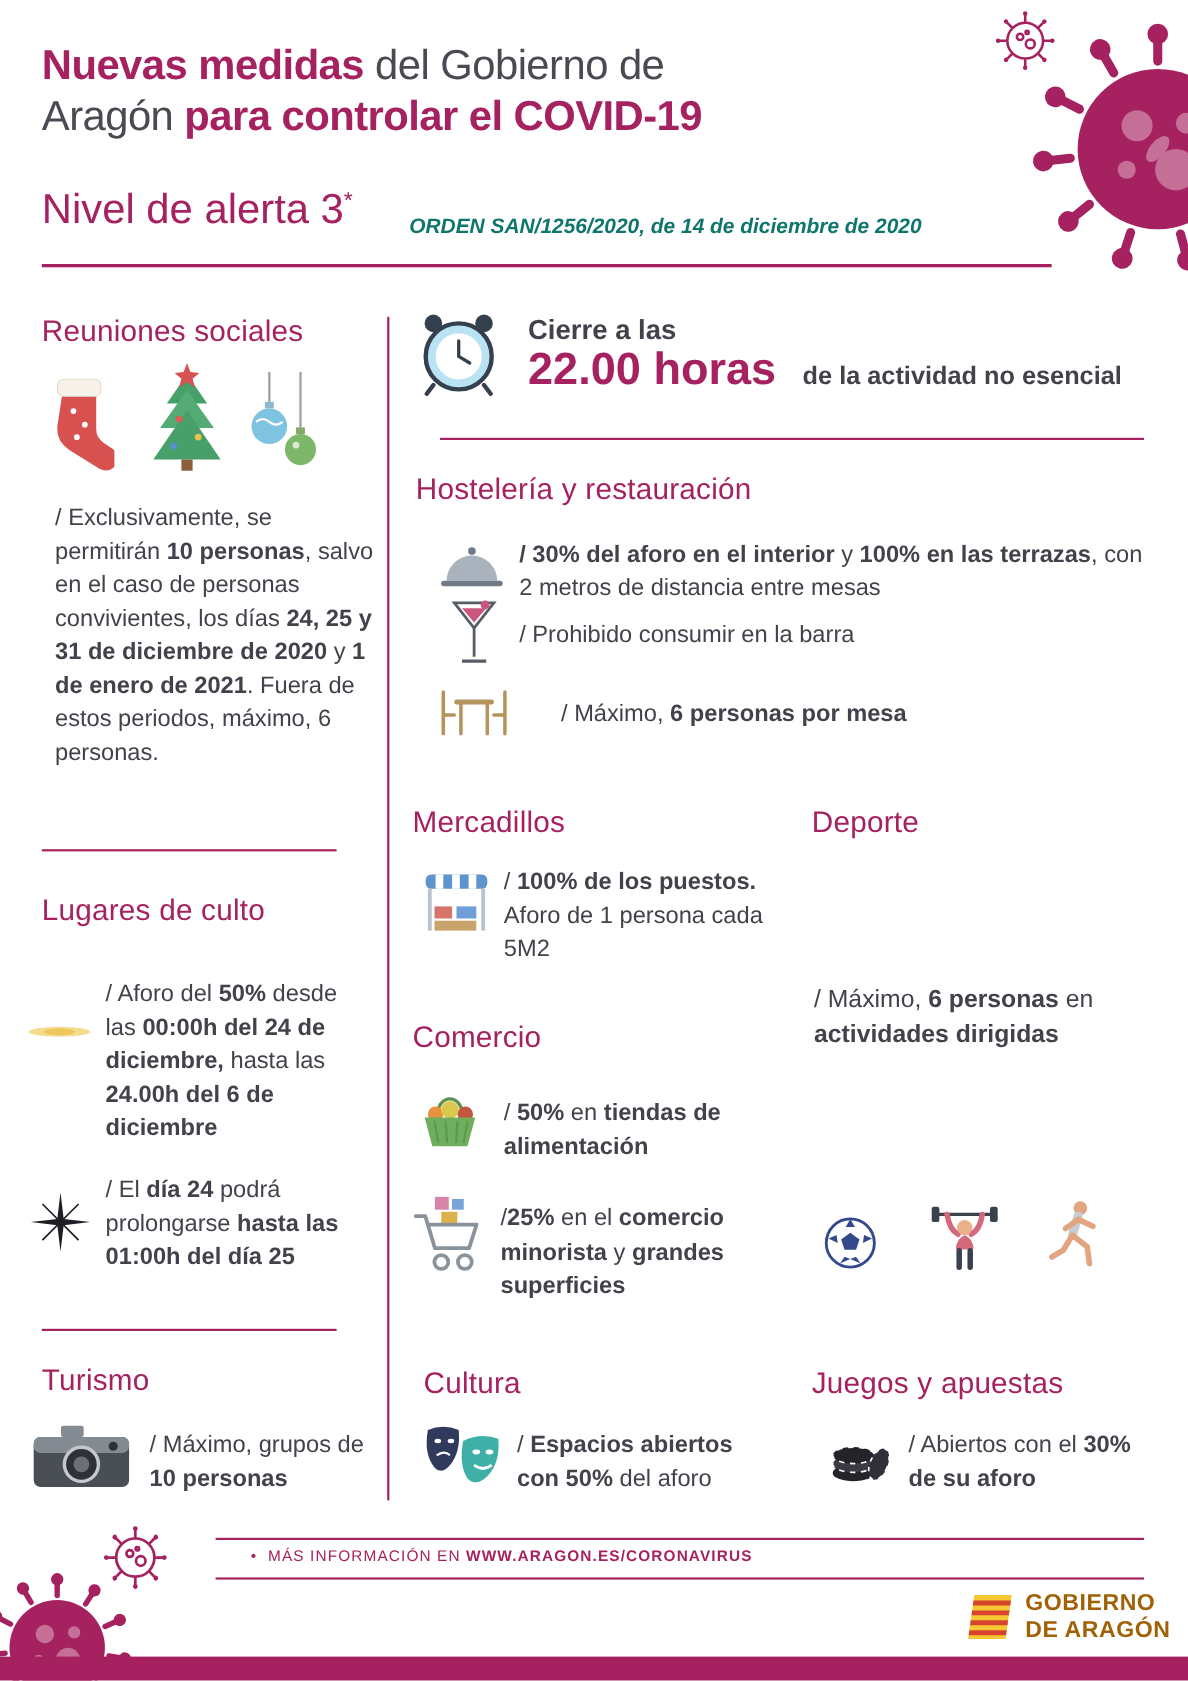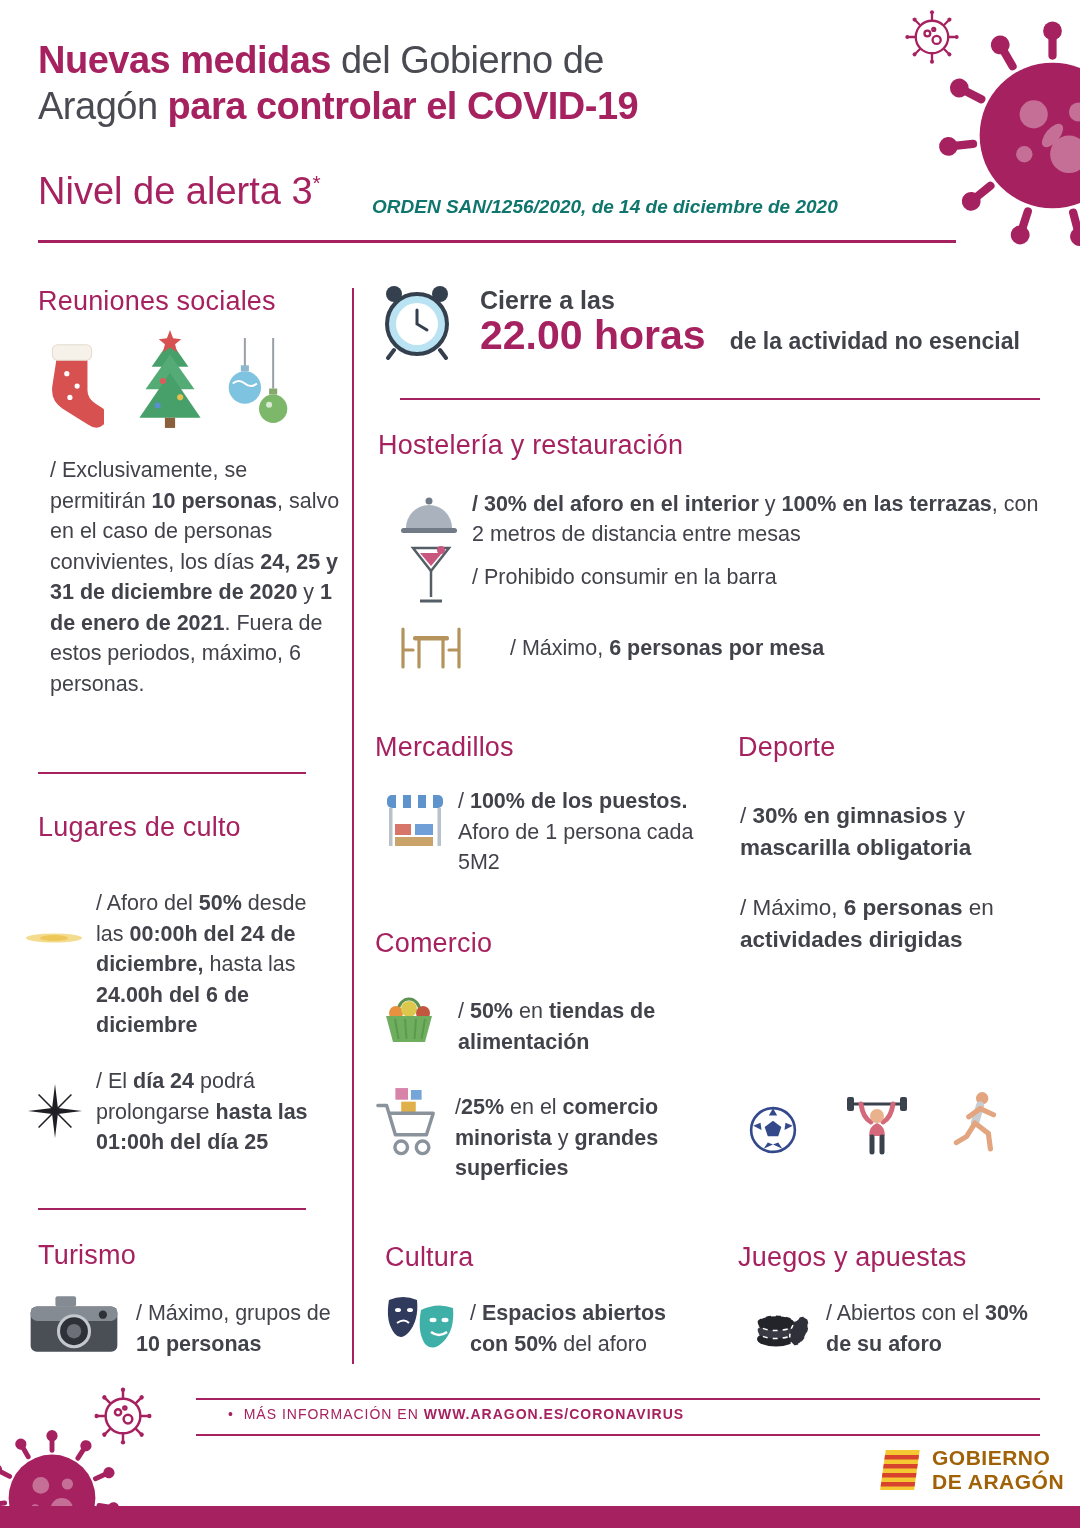--- a/index.html
+++ b/index.html
@@ -272,21 +272,20 @@
       <path d="M38 16 Q54 8 70 14 Q72 36 60 48 Q50 58 42 50 Q34 38 38 16 Z" fill="#3fb0a8"></path>
       <ellipse cx="50" cy="26" rx="3.5" ry="2.2" fill="#fff"></ellipse>
         <ellipse cx="62" cy="26" rx="3.5" ry="2.2" fill="#fff"></ellipse>
       <path d="M48 38 q8 6 16 0" stroke="#fff" stroke-width="2.5" fill="none"></path>
     </svg>
   </span>
   <p class="abs txt" style="left:470px;top:1298px;width:228px;"><span>/ </span><span class="b">Espacios abiertos con 50%</span><span> del aforo</span></p>
 
   <div class="abs h" style="left:738px;top:732px;">Deporte</div>
 
-  <p class="abs txt" style="left:740px;top:800px;width:298px;font-size:22.5px;"><span>/ </span><span class="b">30% en gimnasios</span><span> y </span><span class="b">mascarilla obligatoria</span></p>
   <p class="abs txt" style="left:740px;top:892px;width:298px;font-size:22.5px;"><span>/ Máximo, </span><span class="b">6 personas</span><span> en </span><span class="b">actividades dirigidas</span></p>
 
   <span class="iconbox" style="left:748px;top:1105px;width:50px;height:50px;">
     <svg viewBox="0 0 48 48">
       <circle cx="24" cy="24" r="21" fill="#fff" stroke="#33498c" stroke-width="2.5"></circle>
       <polygon points="24,15 32,21 29,30 19,30 16,21" fill="#33498c"></polygon>
       <polygon points="24,3 28,10 20,10" fill="#33498c"></polygon>
       <polygon points="5,20 12,17 13,24" fill="#33498c"></polygon>
       <polygon points="43,20 36,17 35,24" fill="#33498c"></polygon>
       <polygon points="15,42 19,36 24,38" fill="#33498c"></polygon>

